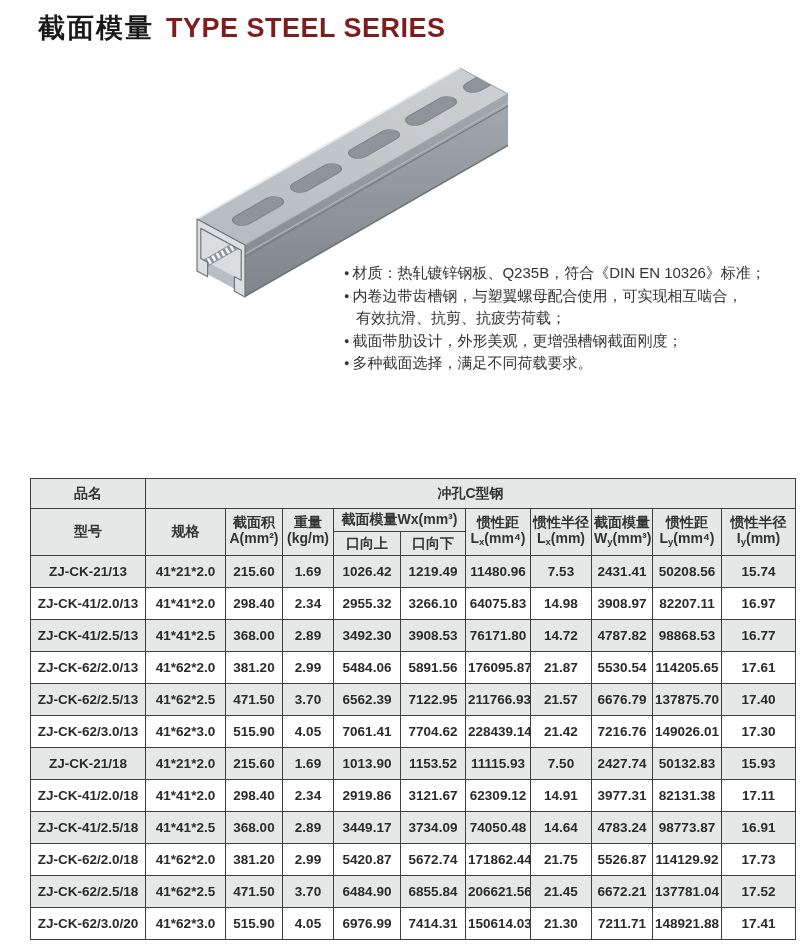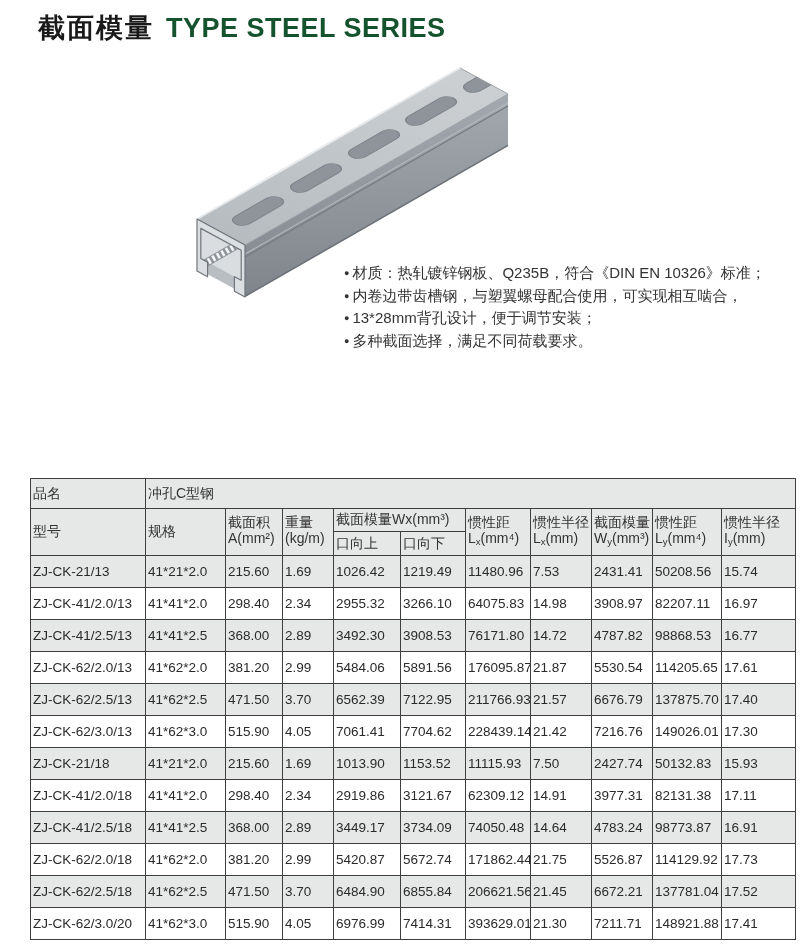--- a/index.html
+++ b/index.html
@@ -2,29 +2,29 @@
 <html><head>
 <meta charset="utf-8">
 <style>
   html,body{margin:0;padding:0;}
   body{
     width:800px;height:947px;background:#ffffff;position:relative;overflow:hidden;
     font-family:"Liberation Sans","DejaVu Sans",sans-serif;color:#222;
   }
   .title{position:absolute;left:38px;top:10px;font-weight:bold;font-size:27px;white-space:nowrap;}
   .t-zh{color:#1a1a1a;letter-spacing:2px;margin-right:12px;}
-  .t-en{color:#14532d;letter-spacing:.5px;text-align:right;}
+  .t-en{color:#7f1d1d;letter-spacing:.5px;text-align:right;}
   .product-img{position:absolute;left:100px;top:40px;width:430px;height:290px;}
   .features{position:absolute;left:344px;top:262px;width:456px;margin:0;padding:0;list-style:none;
     font-size:15px;line-height:22.5px;color:#333;}
   .feat{white-space:nowrap;}
   .feat .dot{font-size:9px;vertical-align:2px;margin-right:3px;}
   .feat.cont{padding-left:12px;}
   table.spec{position:absolute;left:30px;top:478px;width:765px;border-collapse:collapse;
-    table-layout:fixed;text-align:left;font-size:13.5px;color:#2a2a2a;}
+    table-layout:fixed;text-align:center;font-size:13.5px;color:#2a2a2a;font-weight:bold;}
   table.spec td{border:1px solid #3f3f3f;padding:0 2px;overflow:hidden;}
   tr.hA{height:30px;} tr.hB{height:23px;} tr.hC{height:24px;}
   tr.hA td,tr.hB td,tr.hC td{background:#e6e8e7;font-size:14px;color:#333;}
   .h2l{line-height:16px;}
   .sb{font-size:9.5px;vertical-align:-2px;}
   tr.drow{height:32px;padding-left:48px;}
   tr.drow.alt td{background:#e6e8e7;}
 </style>
 </head>
 <body>
@@ -71,21 +71,22 @@
     <line x1="97" y1="179" x2="360" y2="28" stroke="#e8eaec" stroke-width="2"></line>
 
     <path d="M97,179 L145,205 L145,257 L134.4,251.3 L134.4,236.7 L141.2,240.3 L141.2,210.2
          L100.8,188.4 L100.8,218.5 L107.6,222.1 L107.6,236.7 L97,231 Z" fill="#dcdfe1" stroke="#6f757b" stroke-width="1.2" stroke-linejoin="round"></path>
   </svg>
 </div>
 
 <ul class="features" id="feature-list">
     <li class="feat"><span class="dot">●</span><span>材质：热轧镀锌钢板、Q235B，符合《DIN EN 10326》标准；</span></li>
     <li class="feat"><span class="dot">●</span><span>内卷边带齿槽钢，与塑翼螺母配合使用，可实现相互啮合，</span></li>
-    <li class="feat"><span class="dot">●</span><span>13*28mm背孔设计，便于调节安装；</span></li>
+    <li class="feat cont"><span>有效抗滑、抗剪、抗疲劳荷载；</span></li>
+    <li class="feat"><span class="dot">●</span><span>截面带肋设计，外形美观，更增强槽钢截面刚度；</span></li>
     <li class="feat"><span class="dot">●</span><span>多种截面选择，满足不同荷载要求。</span></li>
   </ul>
 
 <table class="spec">
   <colgroup>
     <col style="width:115px">
       <col style="width:80px">
       <col style="width:57px">
       <col style="width:51px">
     <col style="width:67px">
@@ -281,20 +282,20 @@
         <td>137781.04</td>
         <td>17.52</td>
       </tr>
       <tr class="drow">
         <td>ZJ-CK-62/3.0/20</td>
         <td>41*62*3.0</td>
         <td>515.90</td>
         <td>4.05</td>
         <td>6976.99</td>
         <td>7414.31</td>
-        <td>393629.01</td>
+        <td>150614.03</td>
         <td>21.30</td>
         <td>7211.71</td>
         <td>148921.88</td>
         <td>17.41</td>
       </tr>
     </tbody>
 </table>
 
 </body></html>

